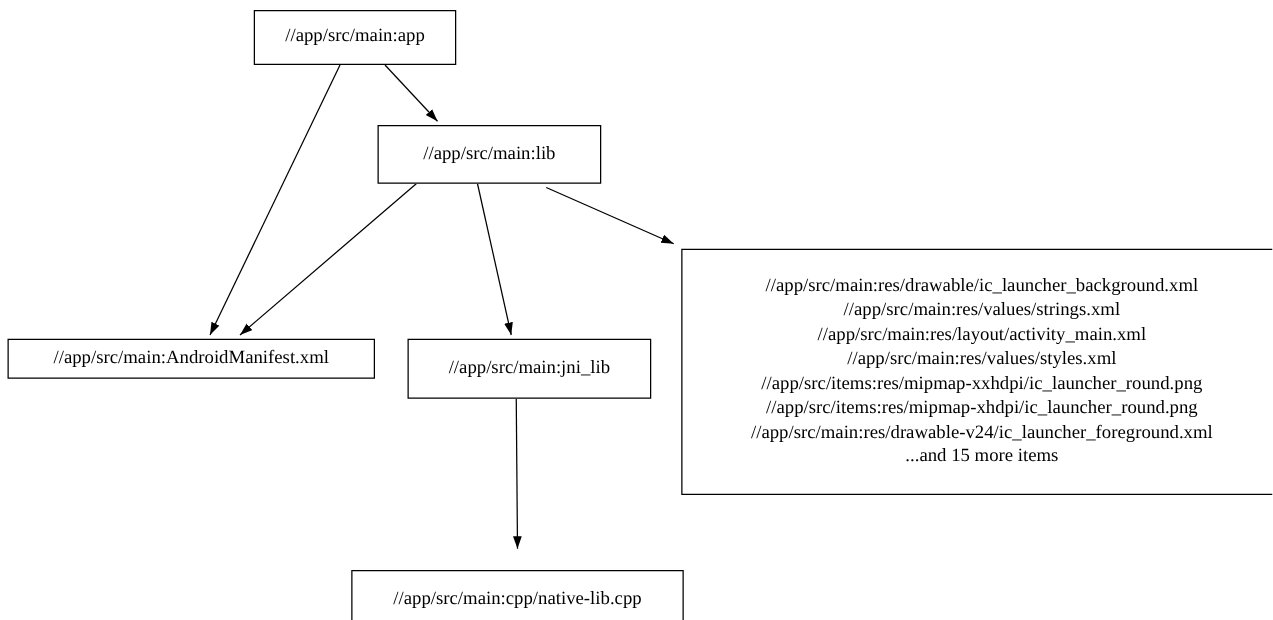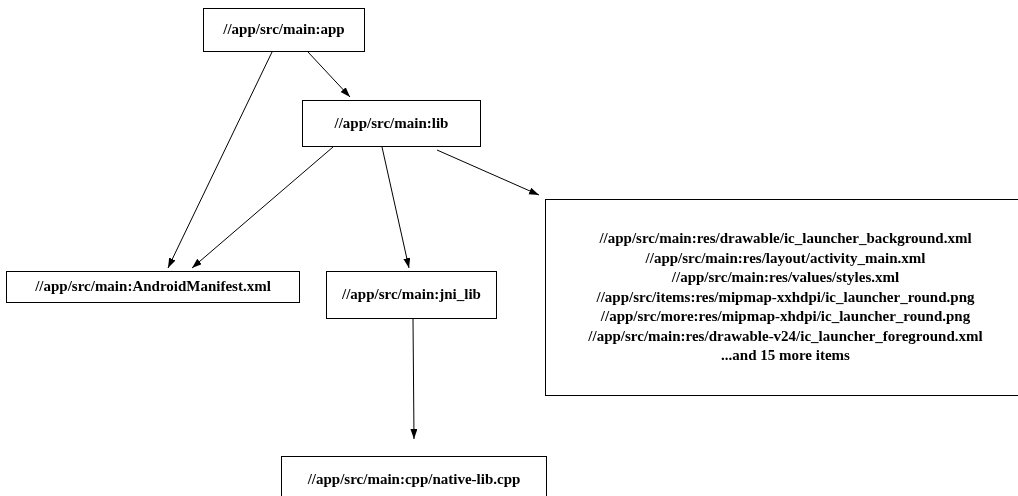--- a/index.html
+++ b/index.html
@@ -29,31 +29,30 @@
     box-sizing: border-box;
     border: 1px solid #000000;
     background: #ffffff;
     display: flex;
     align-items: center;
     justify-content: center;
     font-size: 15px;
     line-height: 1.3;
     white-space: nowrap;
     text-align: center;
-    font-weight: bold;
   }
   .node.multiline {
     flex-direction: column;
     justify-content: center;
     line-height: 19.5px;
   }
   #node-app      { left: 203px; top: 8px;   width: 162px; height: 44px; }
   #node-lib      { left: 302px; top: 100px; width: 179px; height: 47px; }
   #node-manifest { left: 6px;   top: 271px; width: 294px; height: 32px; }
-  #node-jni      { left: 326px; top: 271px; width: 171px; height: 48px; }
+  #node-jni      { left: 326px; top: 271px; width: 195px; height: 48px; }
   #node-res      { left: 545px; top: 199px; width: 481px; height: 197px; text-align: right; }
   #node-cpp      { left: 281px; top: 442px; width: 266px; height: 47px; margin-top: 14px; }
 </style>
 </head>
 <body>
 
 <div class="canvas">
 
   <svg class="edges" viewBox="0 0 1018 496" xmlns="http://www.w3.org/2000/svg">
     <defs>
@@ -80,24 +79,25 @@
   <div class="node" id="node-manifest">
     <span>//app/src/main:AndroidManifest.xml</span>
   </div>
 
   <div class="node" id="node-jni">
     <span>//app/src/main:jni_lib</span>
   </div>
 
   <div class="node multiline" id="node-res">
     <div>//app/src/main:res/drawable/ic_launcher_background.xml</div>
+    <div>//app/src/main:res/values/strings.xml</div>
     <div>//app/src/main:res/layout/activity_main.xml</div>
     <div>//app/src/main:res/values/styles.xml</div>
     <div>//app/src/items:res/mipmap-xxhdpi/ic_launcher_round.png</div>
-    <div>//app/src/more:res/mipmap-xhdpi/ic_launcher_round.png</div>
+    <div>//app/src/items:res/mipmap-xhdpi/ic_launcher_round.png</div>
     <div>//app/src/main:res/drawable-v24/ic_launcher_foreground.xml</div>
     <div>...and 15 more items</div>
   </div>
 
   <div class="node" id="node-cpp">
     <span>//app/src/main:cpp/native-lib.cpp</span>
   </div>
 
 </div>
 

